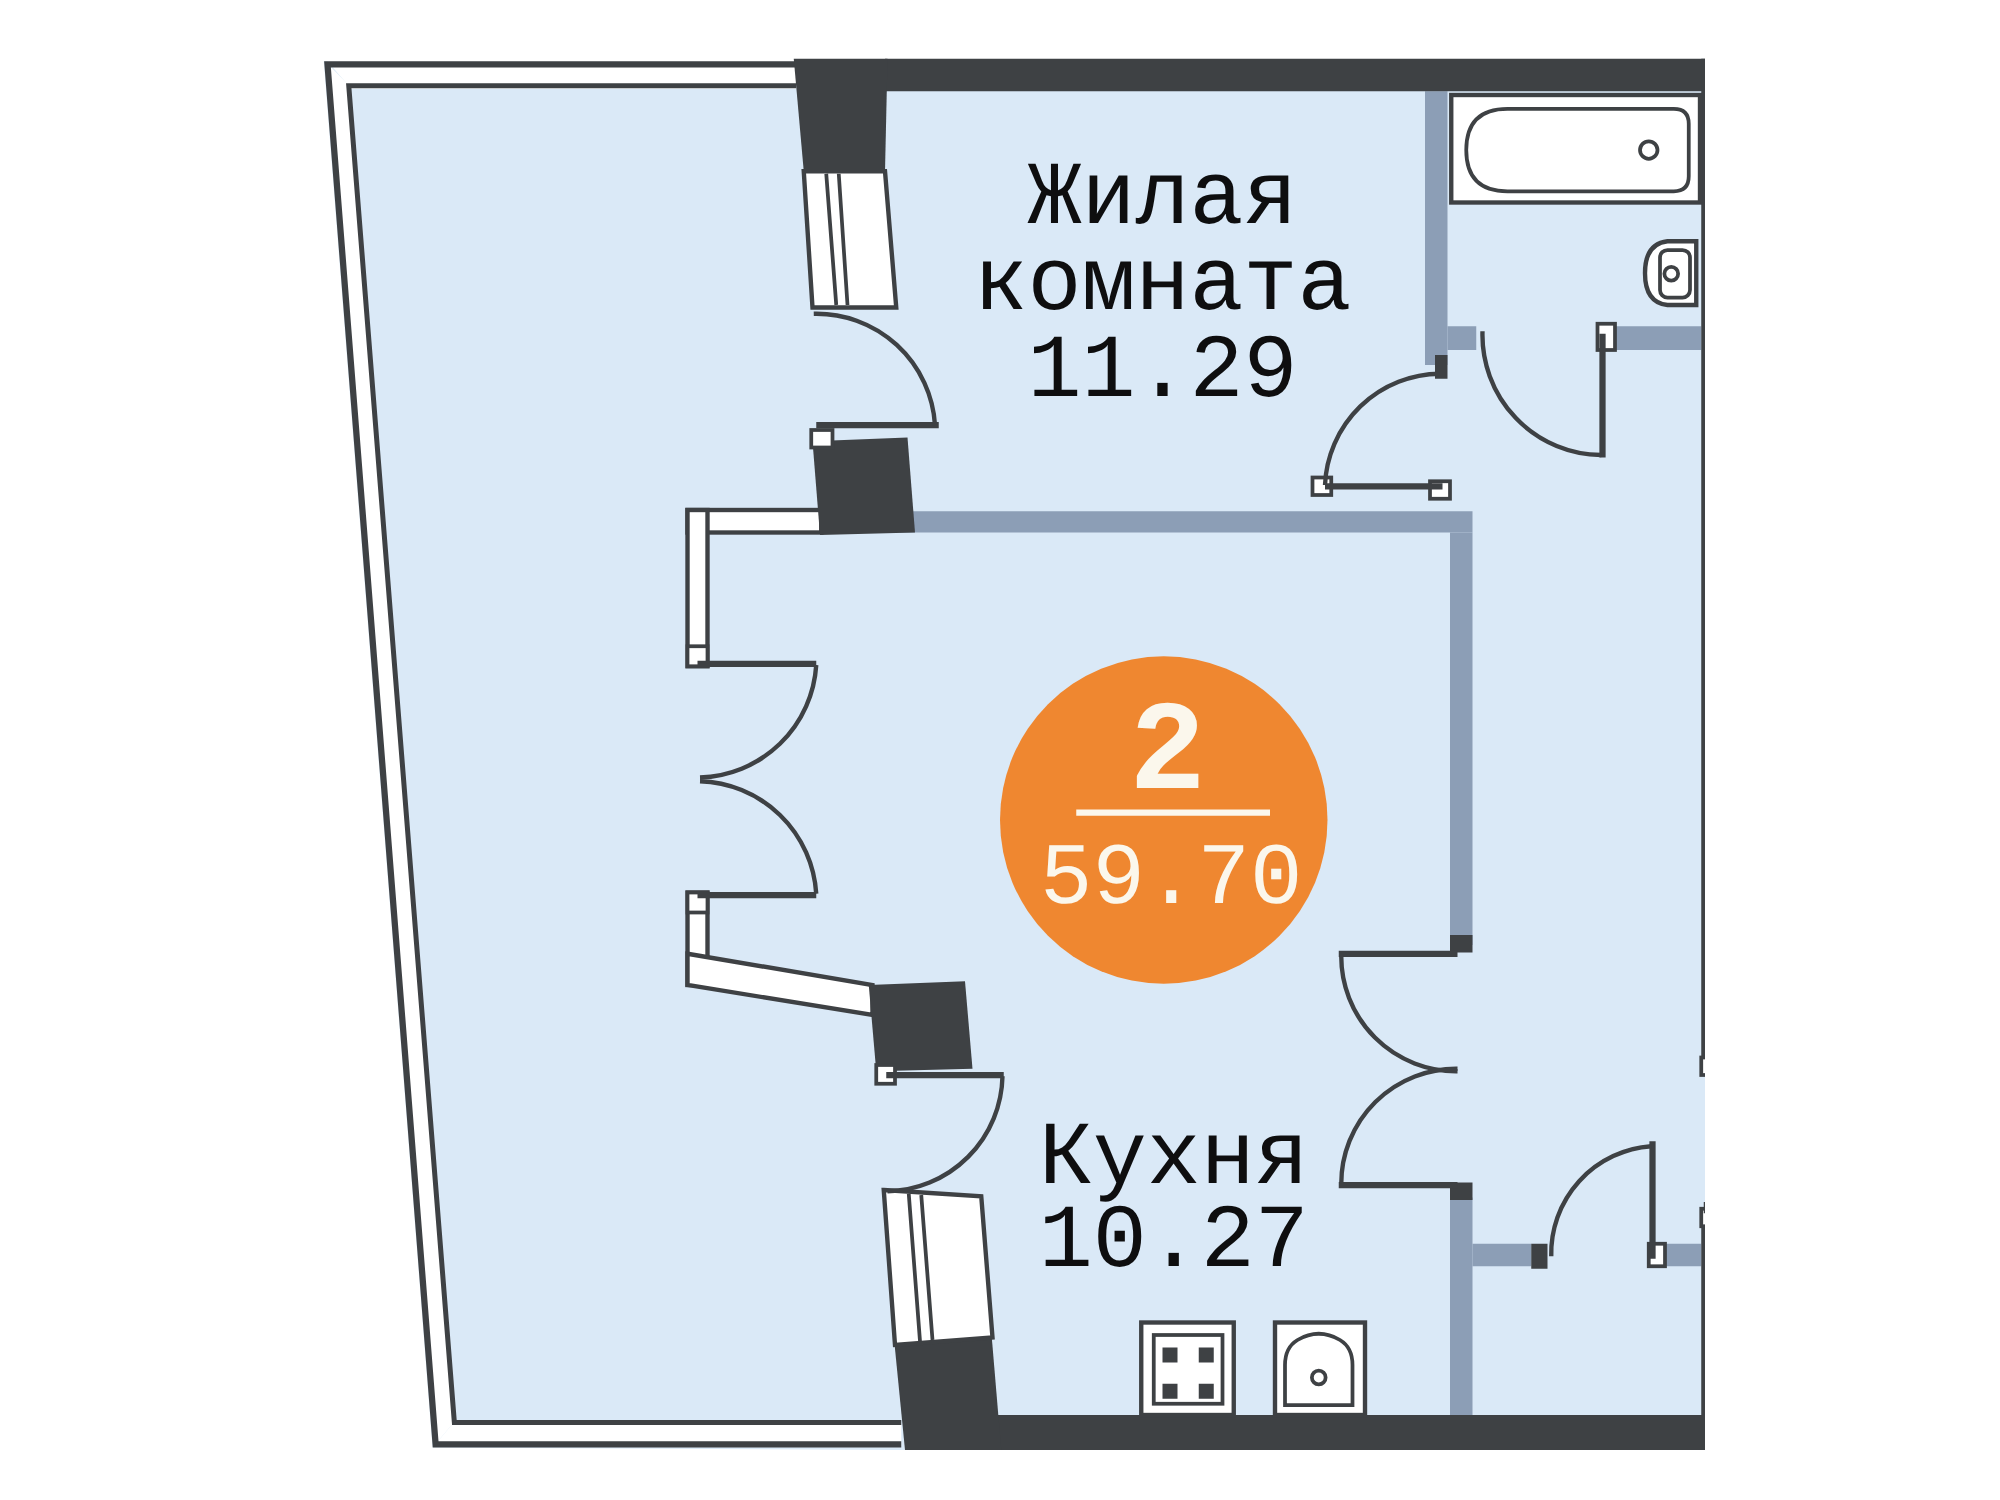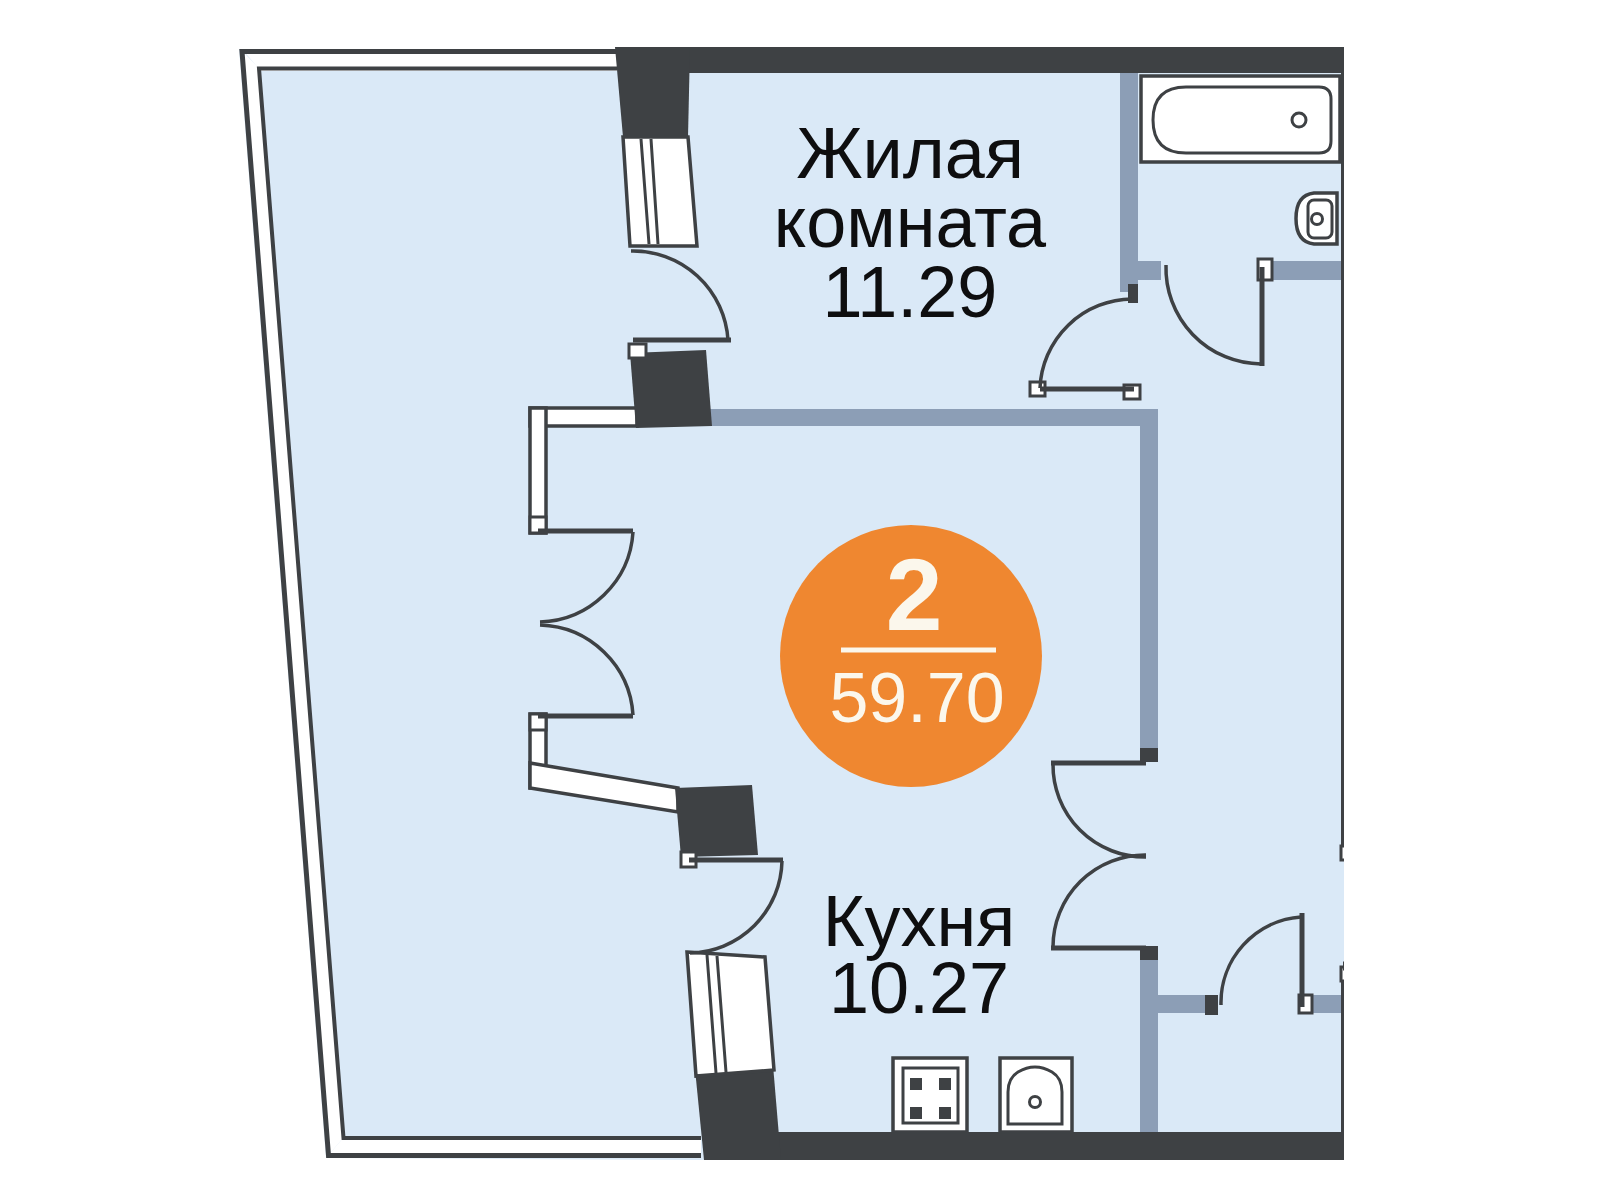--- a/index.html
+++ b/index.html
@@ -1,17 +1,17 @@
 <!DOCTYPE html>
 <html style="--wall: #3E4144; --partition: #8C9EB6; --floor: #DAE9F7; --accent_orange: #EF8730; --badge_text: #FBF7EC; --label_text: #0E0E0F; --fixture_white: #FFFFFF;"><head>
 <meta charset="utf-8">
 <style>
   html,body{margin:0;padding:0;background:#ffffff;}
   #canvas{position:relative;width:1344px;height:1200px;background:#ffffff;overflow:hidden;
-          font-family:Liberation Sans, sans-serif;}
+          font-family:Liberation Mono, monospace;padding-left:20px;}
   svg{display:block;}
   .floor   {fill:var(--floor);}
   .wall    {fill:var(--wall);}
   .gray    {fill:var(--partition);}
   .band    {fill:#ffffff;}
   .bline   {fill:none;stroke:var(--wall);stroke-width:5;stroke-linejoin:miter;}
   .bline2  {fill:none;stroke:var(--wall);stroke-width:4;stroke-linejoin:miter;}
   .thinwall{fill:#ffffff;stroke:var(--wall);stroke-width:3.5;}
   .jamb    {fill:#ffffff;stroke:var(--wall);stroke-width:3;}
   .leaf    {fill:none;stroke:var(--wall);stroke-width:5;}

